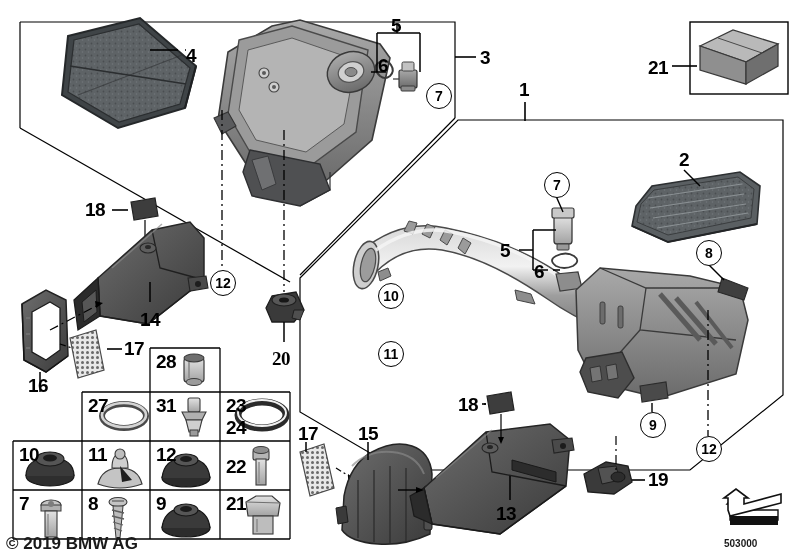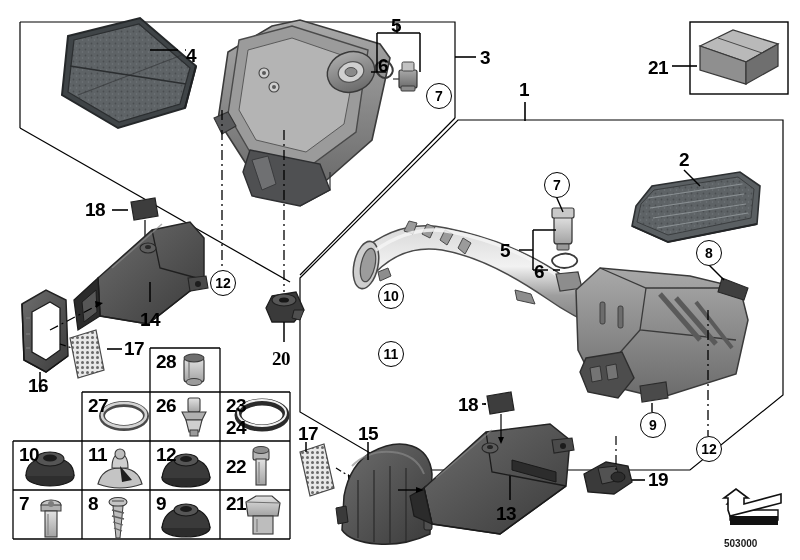--- a/index.html
+++ b/index.html
@@ -440,27 +440,28 @@
 <div class="circ" style="left:544px;top:172px;">7</div>
 <div class="circ" style="left:378px;top:283px;">10</div>
 <div class="circ" style="left:378px;top:341px;">11</div>
 <div class="circ" style="left:210px;top:270px;">12</div>
 <div class="circ" style="left:696px;top:240px;">8</div>
 <div class="circ" style="left:640px;top:412px;">9</div>
 <div class="circ" style="left:696px;top:436px;">12</div>
 
 <div class="lbl" style="left:156px;top:352px;">28</div>
 <div class="lbl" style="left:88px;top:396px;">27</div>
-<div class="lbl" style="left:156px;top:396px;">26</div>
+<div class="lbl" style="left:156px;top:396px;">31</div>
 <div class="lbl" style="left:226px;top:396px;">23</div>
 <div class="lbl" style="left:226px;top:418px;">24</div>
 <div class="lbl" style="left:19px;top:445px;">10</div>
 <div class="lbl" style="left:88px;top:445px;">11</div>
 <div class="lbl" style="left:156px;top:445px;">12</div>
 <div class="lbl" style="left:226px;top:445px;margin-top:12px;">22</div>
 <div class="lbl" style="left:19px;top:494px;">7</div>
 <div class="lbl" style="left:88px;top:494px;">8</div>
 <div class="lbl" style="left:156px;top:494px;">9</div>
 <div class="lbl" style="left:226px;top:494px;">21</div>
 
+<div class="copy">© 2019 BMW AG</div>
 <div class="dnum">503000</div>
 
 </div>
 
 </body></html>

